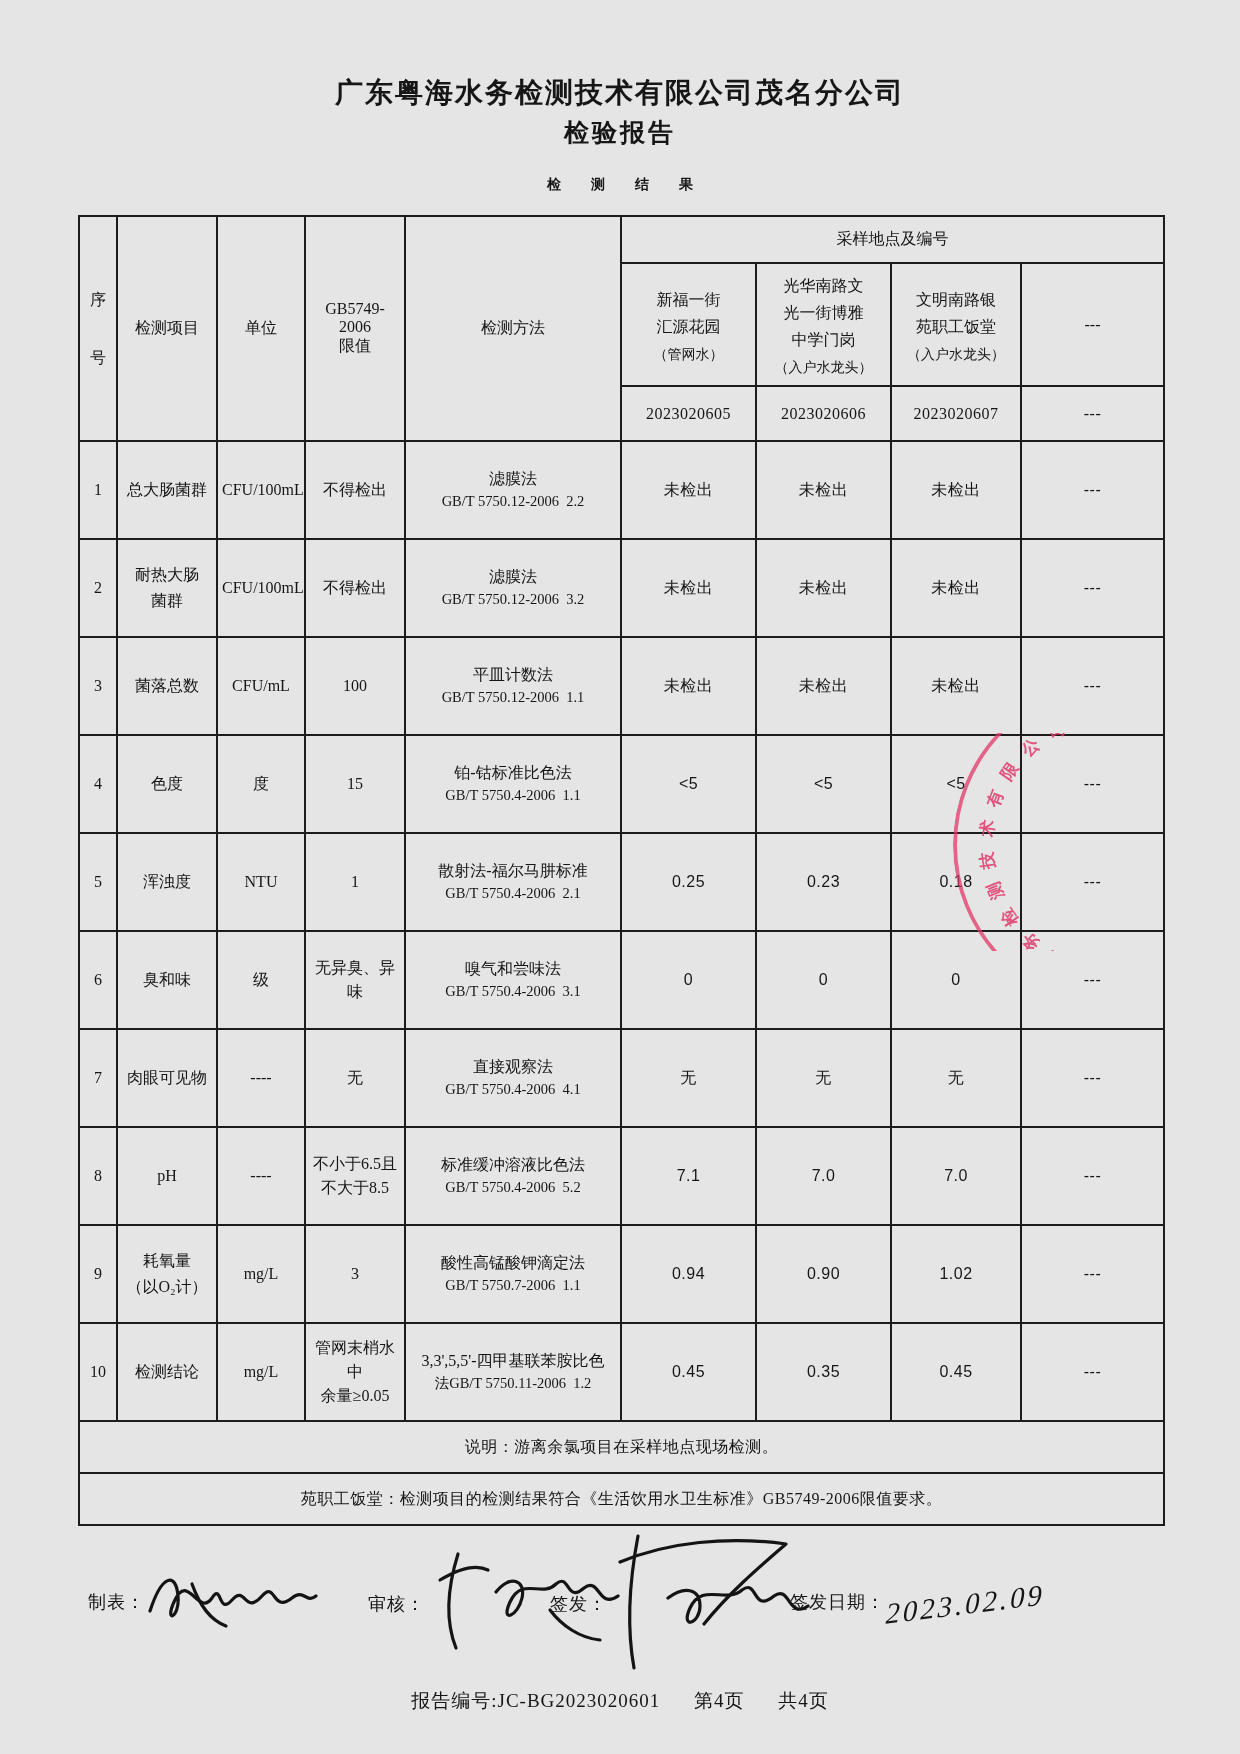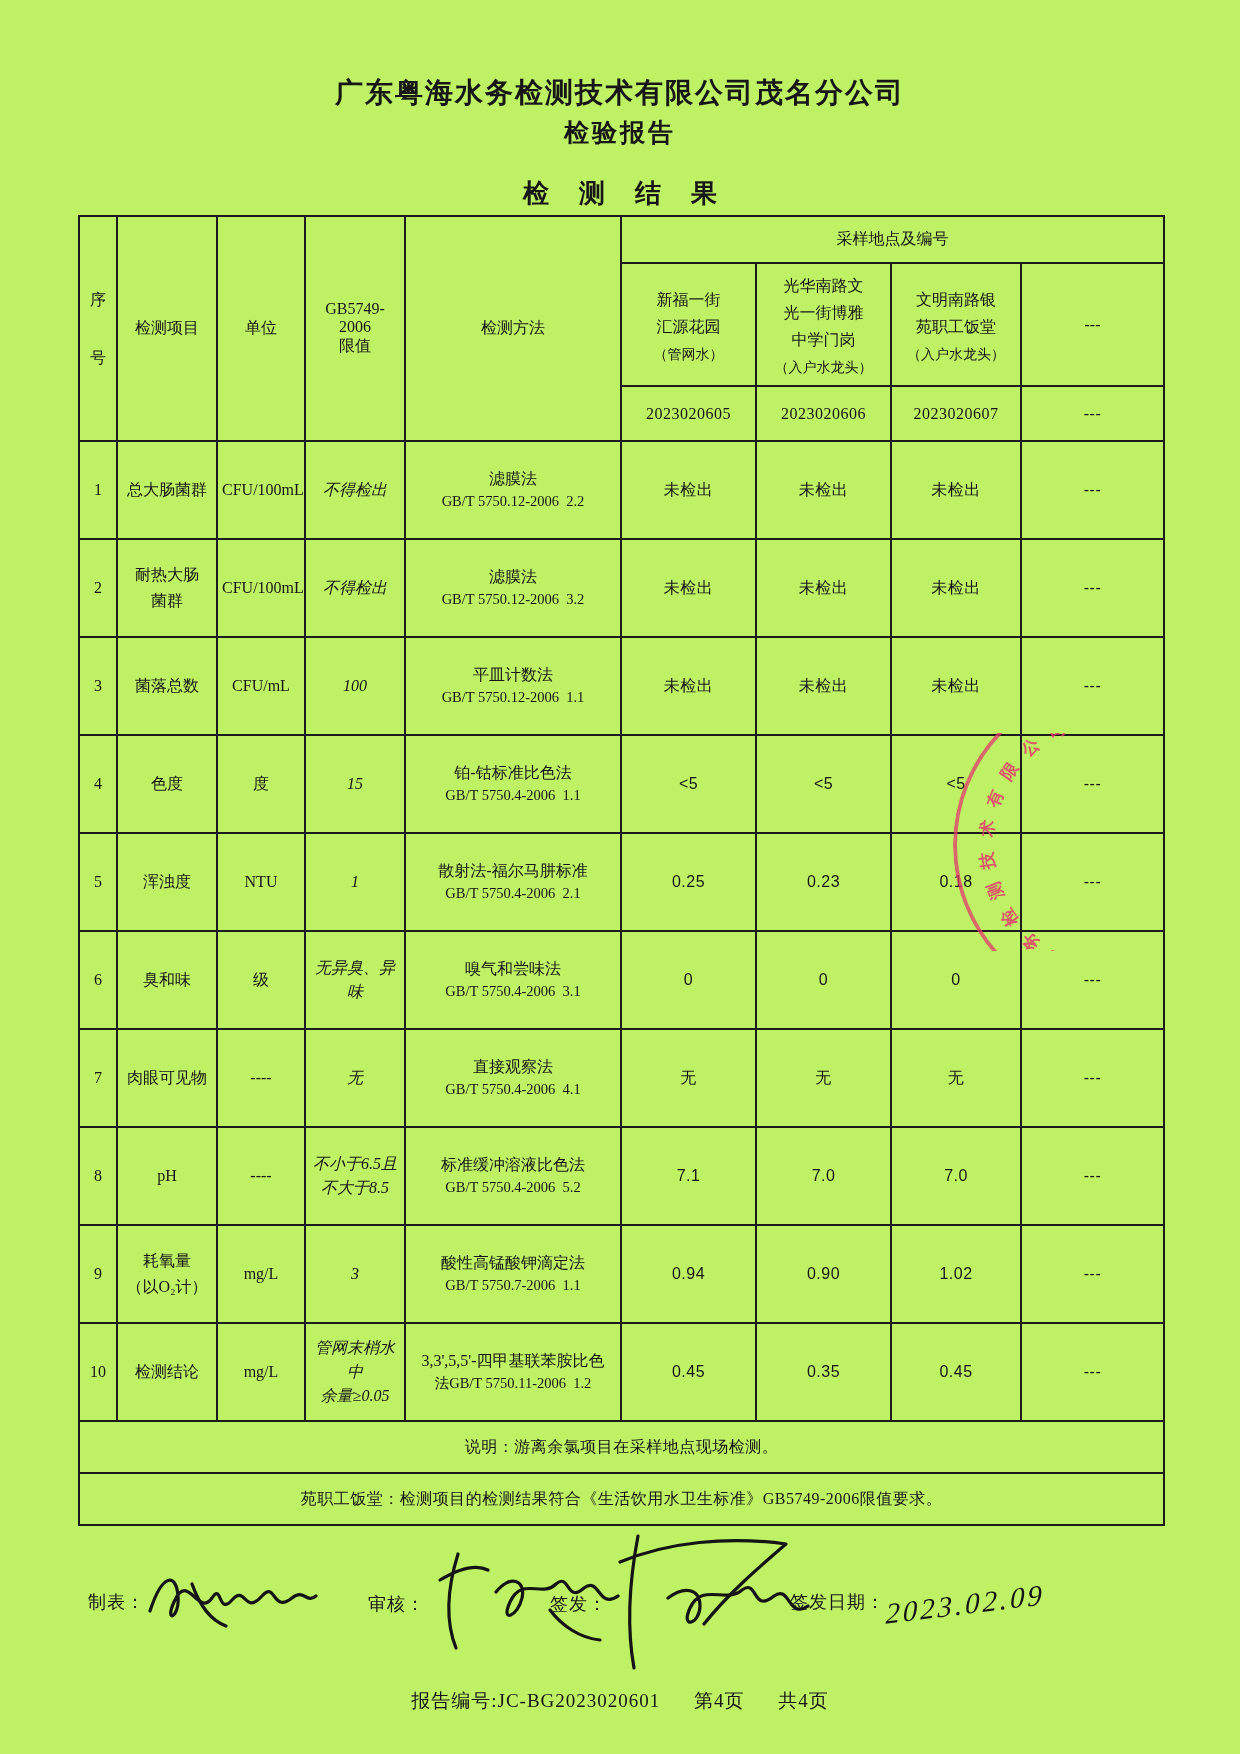--- a/index.html
+++ b/index.html
@@ -1,39 +1,39 @@
 <!DOCTYPE html>
 <html><head>
 <meta charset="utf-8">
 <style>
   html,body{margin:0;padding:0;background:#9a9a9a;}
   .page{
     position:relative;
     width:1240px;height:1754px;
     margin:0 auto;
-    background:#bef264;
+    background:#e5e5e5;
     overflow:hidden;
     font-family:"Liberation Serif","DejaVu Serif",serif;
     color:#161616;
   }
   .doc-title{
     position:absolute;top:74px;left:0;width:100%;
     text-align:center;font-size:28px;font-weight:bold;
     font-family:"Liberation Sans","DejaVu Sans",sans-serif;
     letter-spacing:2px;
   }
   .doc-subtitle{
     position:absolute;top:116px;left:0;width:100%;
     text-align:center;font-size:25px;font-weight:bold;
     font-family:"Liberation Sans","DejaVu Sans",sans-serif;
     letter-spacing:3px;
   }
   .section-title{
     position:absolute;top:176px;left:0;width:100%;
-    text-align:center;font-size:26px;font-weight:bold;
+    text-align:center;font-size:14px;font-weight:bold;
     letter-spacing:30px;text-indent:30px;
     font-family:"Liberation Sans","DejaVu Sans",sans-serif;
   }
   table.results{
     position:absolute;top:215px;left:78px;
     width:1085px;
     border-collapse:collapse;
     table-layout:fixed;
   }
   table.results th, table.results td{
@@ -50,21 +50,21 @@
   tbody tr{height:98px;}
   tr.note-row{height:52px;}
   .pre{white-space:pre-line;}
   .seq-head{white-space:pre-line;line-height:58px;font-size:17px;}
   .site-name{white-space:pre-line;font-size:16px;line-height:27px;}
   .site-type{font-size:14px;margin-top:6px;}
   .code-cell{font-size:18px;letter-spacing:.5px;}
   td.c-seq{font-size:17px;}
   td.c-item{font-size:17px;white-space:pre-line;line-height:26px;}
   td.c-unit{font-size:15px;}
-  td.c-limit{font-size:15.5px;white-space:pre-line;line-height:24px;font-style:italic;}
+  td.c-limit{font-size:15.5px;white-space:pre-line;line-height:24px;}
   td.c-method{font-size:15px;line-height:23px;padding:2px 3px;margin-left:12px;}
   .m-ref{white-space:pre;font-size:14.5px;}
   td.c-val{
     font-size:20px;font-weight:bold;
     font-family:"Liberation Sans","DejaVu Sans",sans-serif;
     letter-spacing:.5px;
   }
   td.note-cell{
     text-align:left;font-size:17px;padding-left:9px;letter-spacing:.5px;
   }

